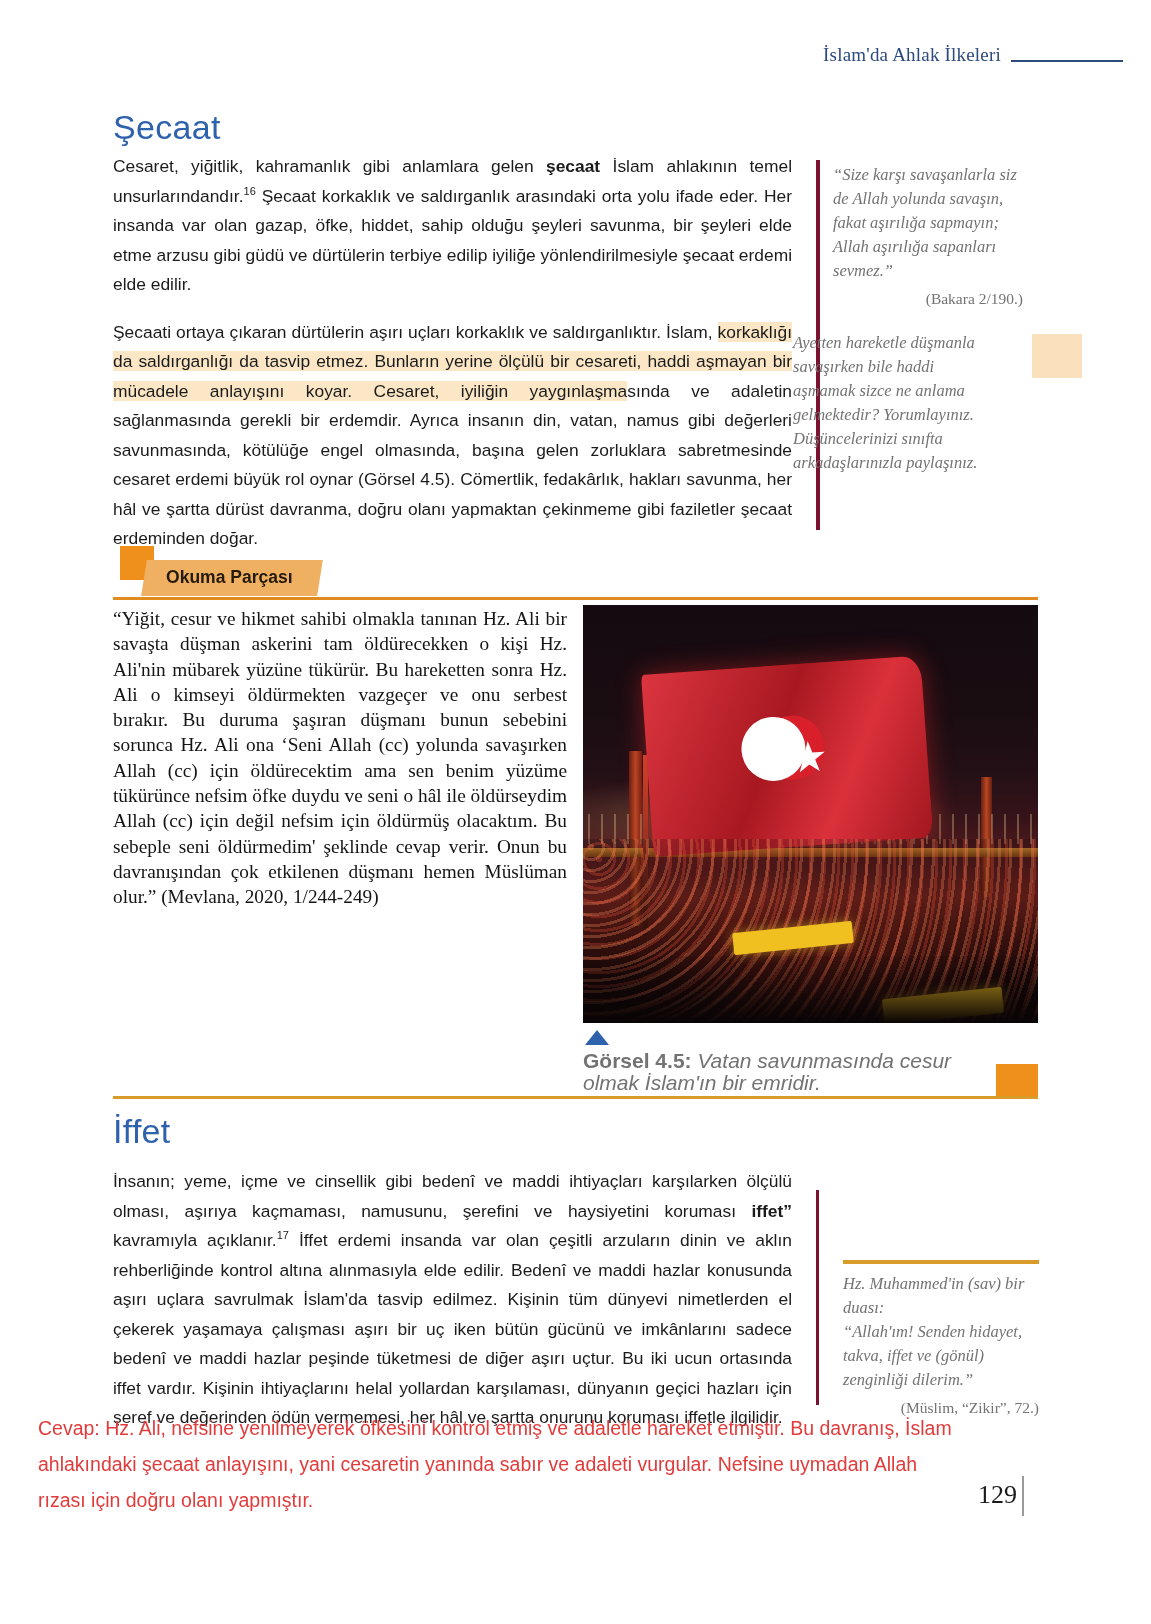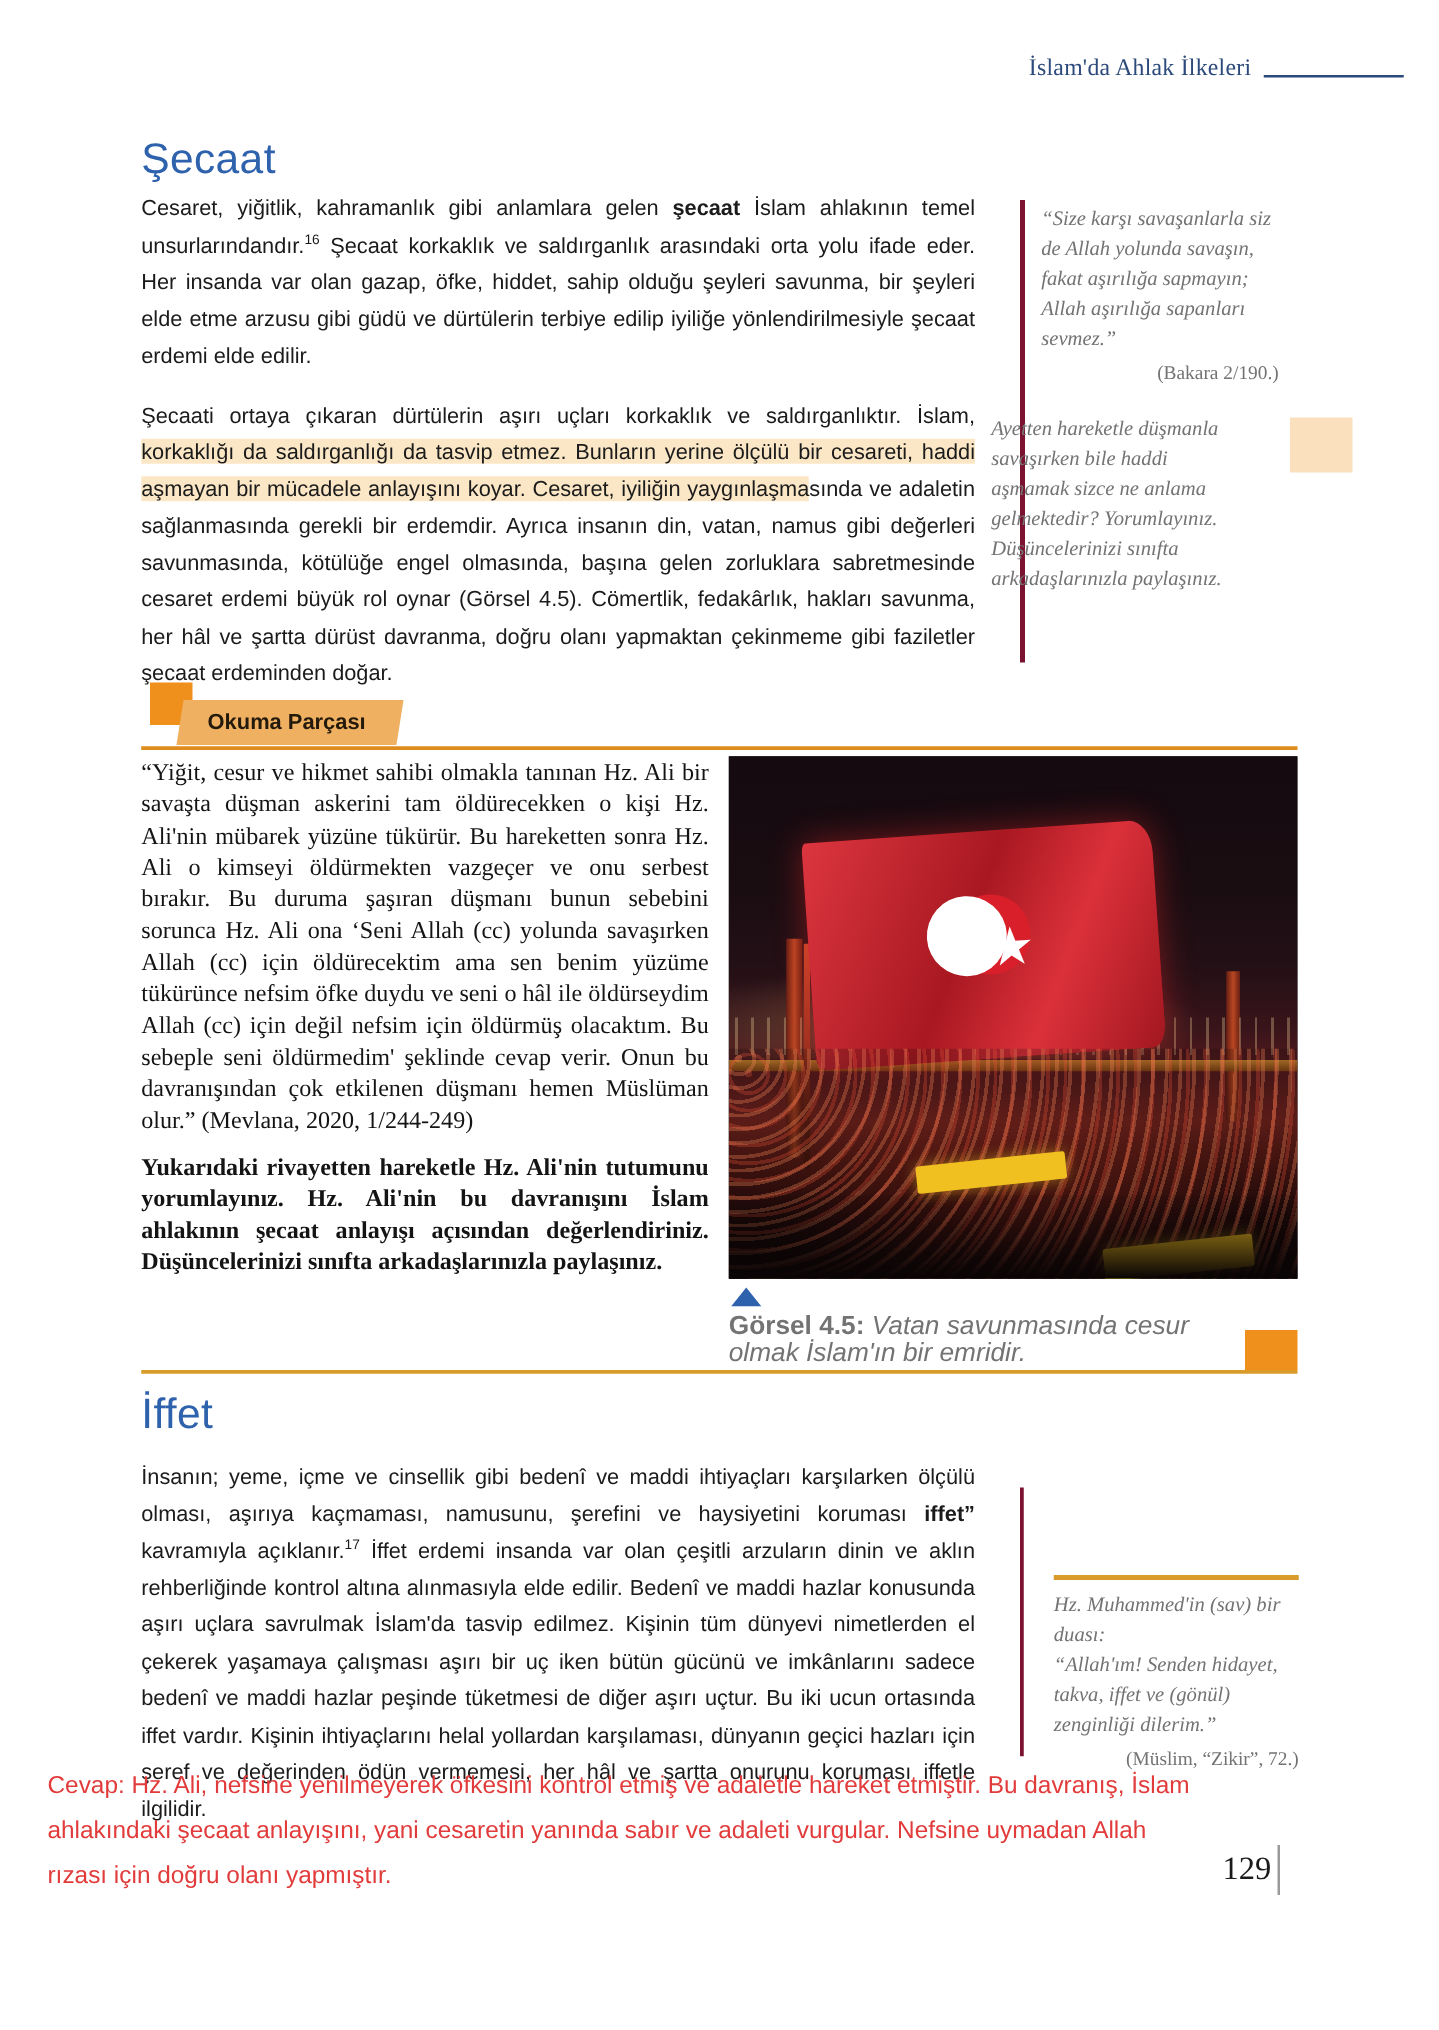--- a/index.html
+++ b/index.html
@@ -57,21 +57,21 @@
   }
 
   .body-col {
     position: absolute;
     font-size: 17.4px;
     line-height: 29.5px;
     text-align: justify;
     text-justify: inter-word;
     color: #1b1b1b;
   }
-  .body-col p { margin: 0 16px 18px 0; }
+  .body-col p { margin: 0 4px 18px 0; }
   .body-col p:last-child { margin-bottom: 0; }
   .body-col b { font-weight: bold; }
   sup { font-size: 11px; vertical-align: super; line-height: 0; }
 
   .hl { background: #fbe7c6; }
 
   
   .margin-note {
     position: absolute;
     font-family: "Liberation Serif", serif;
@@ -327,21 +327,20 @@
   <div class="margin-note" style="left:793px; top:331px; width:190px;">Ayetten hareketle düşmanla savaşırken bile haddi aşmamak sizce ne anlama gelmektedir? Yorumlayınız. Düşüncelerinizi sınıfta arkadaşlarınızla paylaşınız.</div>
 
   <div class="badge-wrap" style="left:120px; top:546px; width:300px; height:50px;">
     <div class="badge-square"></div>
     <div class="badge-label"><span>Okuma Parçası</span></div>
   </div>
   <div class="rule-orange" style="left:113px; top:597px; width:925px;"></div>
 
   <div class="serif-col" style="left:113px; top:606px; width:454px;">
     <p>“Yiğit, cesur ve hikmet sahibi olmakla tanınan Hz. Ali bir savaşta düşman askerini tam öldürecekken o kişi Hz. Ali'nin mübarek yüzüne tükürür. Bu hareketten sonra Hz. Ali o kimseyi öldürmekten vazgeçer ve onu serbest bırakır. Bu duruma şaşıran düşmanı bunun sebebini sorunca Hz. Ali ona ‘Seni Allah (cc) yolunda savaşırken Allah (cc) için öldürecektim ama sen benim yüzüme tükürünce nefsim öfke duydu ve seni o hâl ile öldürseydim Allah (cc) için değil nefsim için öldürmüş olacaktım. Bu sebeple seni öldürmedim' şeklinde cevap verir. Onun bu davranışından çok etkilenen düşmanı hemen Müslüman olur.” (Mevlana, 2020, 1/244-249)</p>
-    <p class="bold">Yukarıdaki rivayetten hareketle Hz. Ali'nin tutumunu yorumlayınız. Hz. Ali'nin bu davranışını İslam ahlakının şecaat anlayışı açısından değerlendiriniz. Düşüncelerinizi sınıfta arkadaşlarınızla paylaşınız.</p>
   </div>
 
 
   <div class="figure" style="left:583px; top:605px; width:455px; height:418px;">
     <div class="photo"></div>
     <div class="sky-glow"></div>
     <div class="bridge-tower" style="left:46px; top:146px; width:13px; height:175px;"></div>
     <div class="bridge-tower" style="left:398px; top:172px; width:11px; height:120px;"></div>
     <div class="bridge-deck" style="left:0px; top:243px; width:455px; height:9px;"></div>
     <div class="city-lights"></div>

